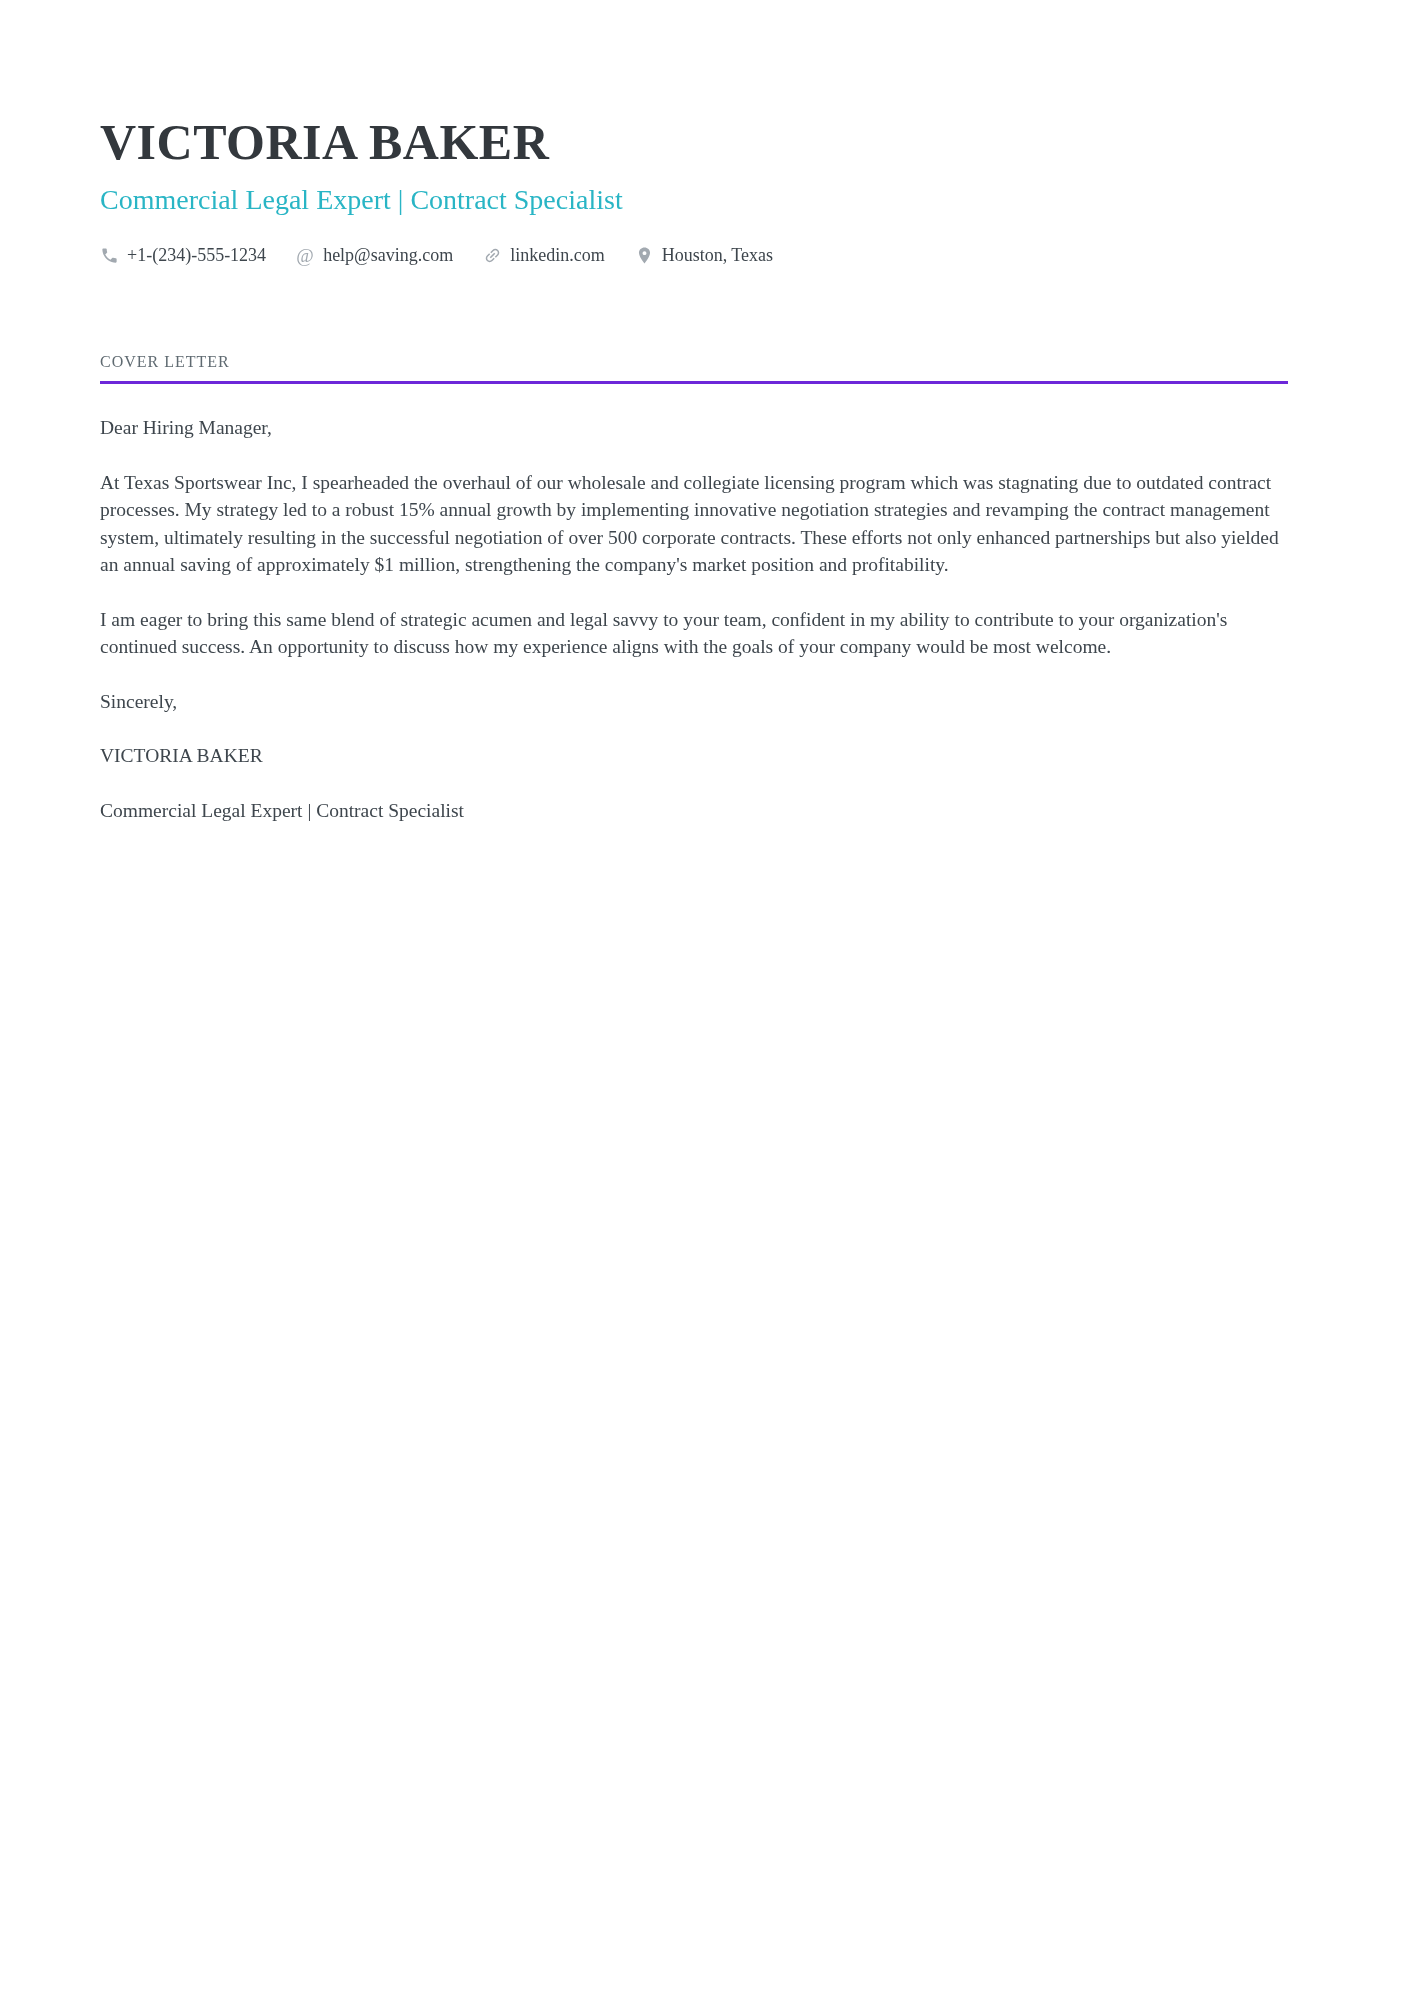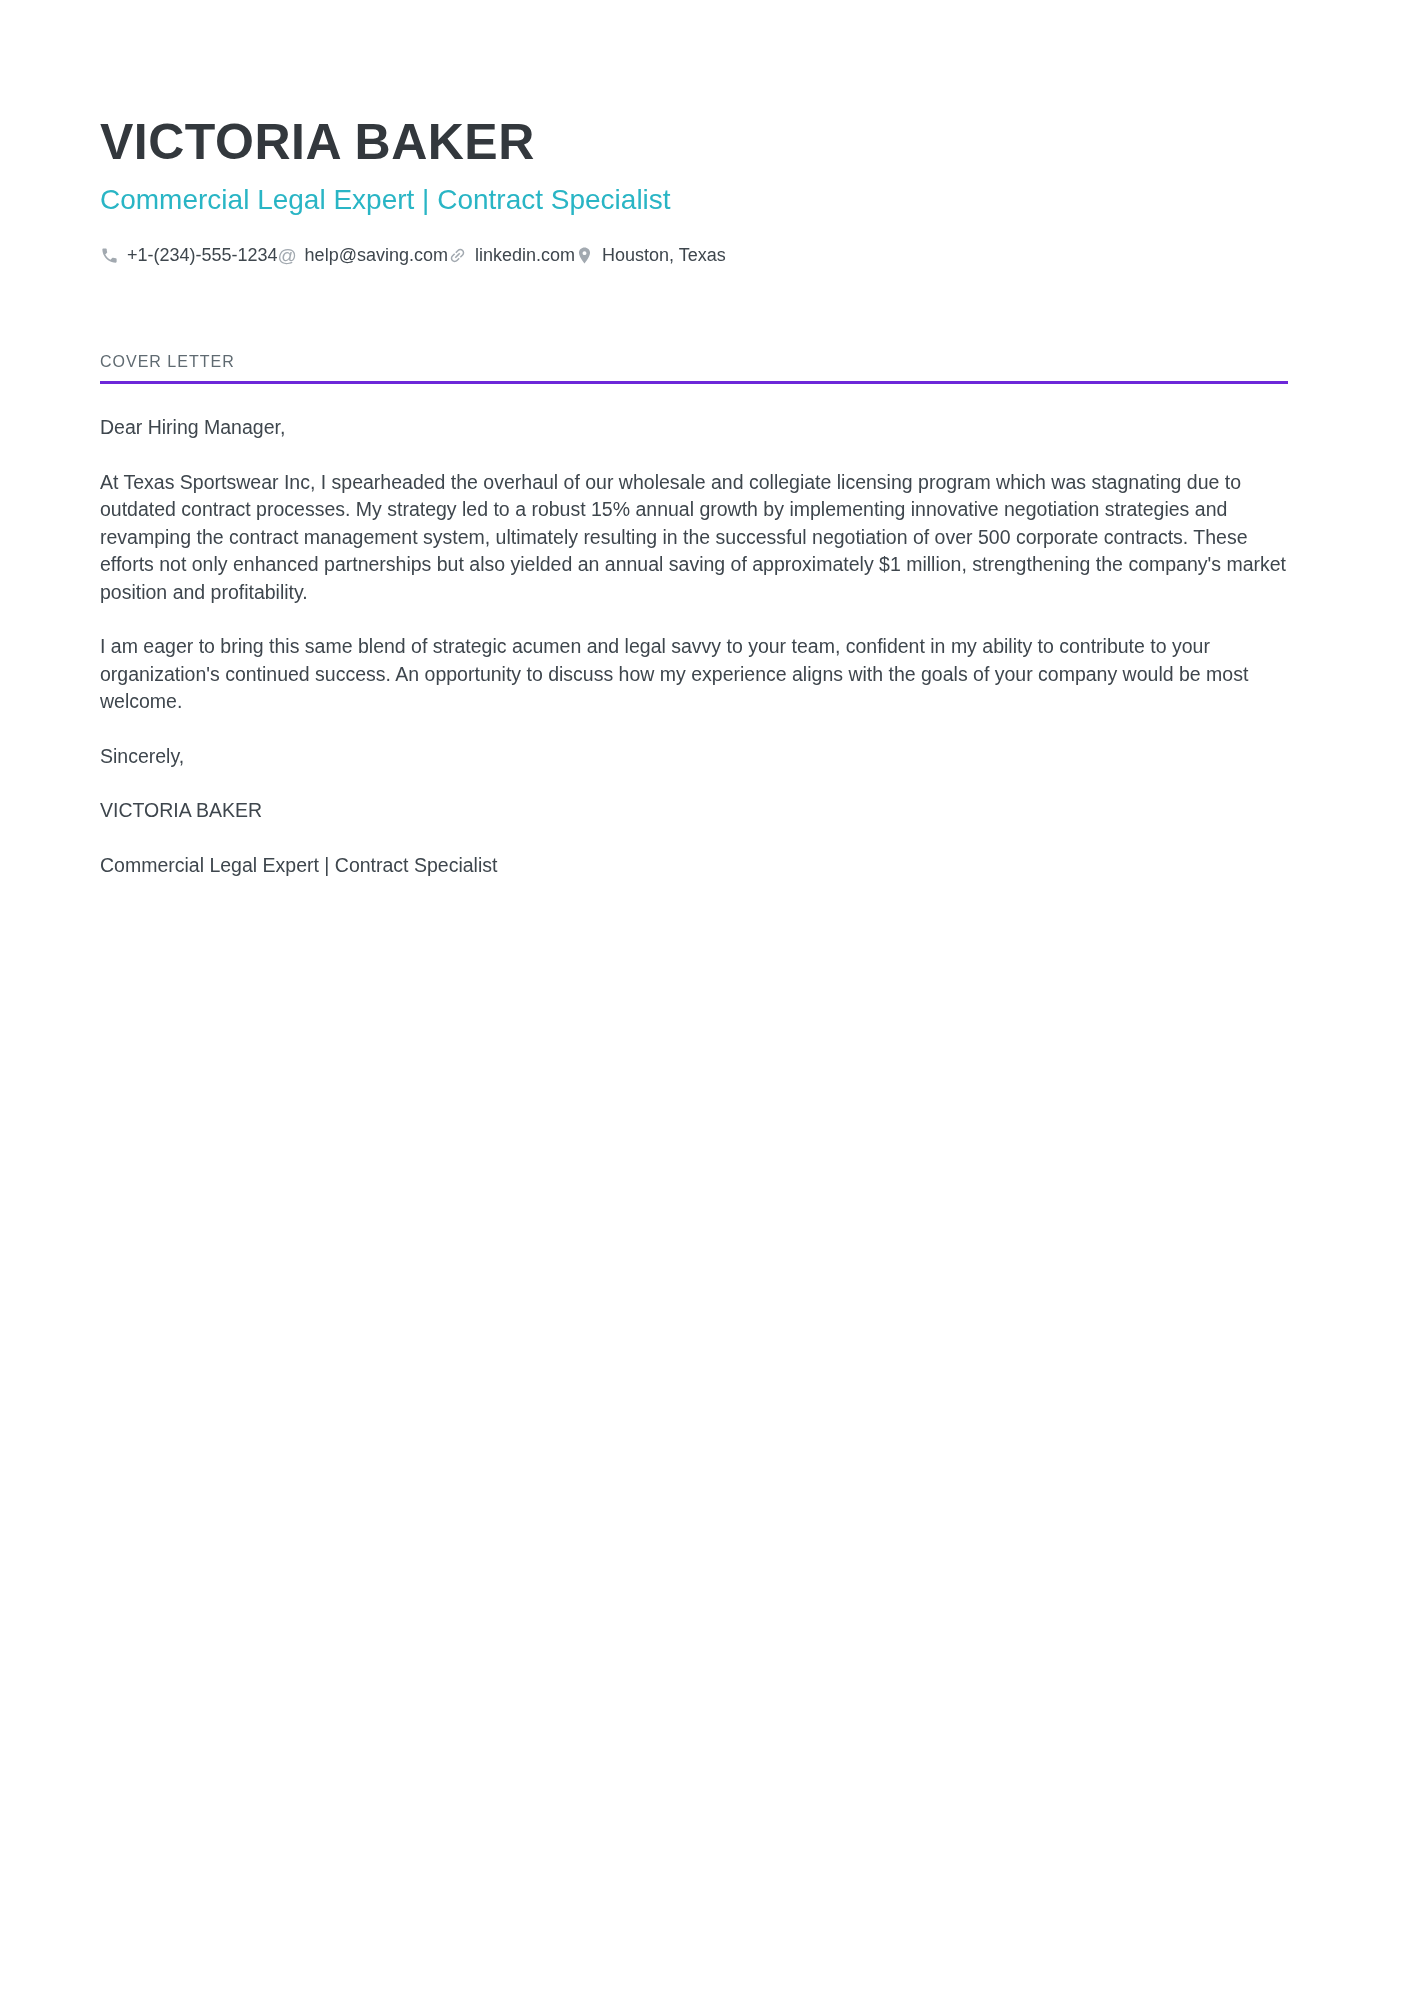--- a/index.html
+++ b/index.html
@@ -1,21 +1,21 @@
 <!DOCTYPE html>
 <html><head>
 <meta charset="utf-8">
 <style>
   html, body { margin: 0; padding: 0; background: #ffffff; }
   .page {
     position: relative;
     width: 1410px;
     height: 1552px;
     background: #ffffff;
-    font-family: Liberation Sans, sans-serif;
+    font-family: Liberation Serif, serif;
     overflow: hidden;
   }
   .content {
     position: absolute;
     left: 100px;
     top: 0;
     width: 1188px;
   }
   h1.name {
     margin: 112px 0 0 0;
@@ -29,20 +29,21 @@
     margin-top: 10px;
     font-size: 28px;
     line-height: 36px;
     font-weight: 400;
     color: #29b5c5;
   }
   .contact-row {
     margin-top: 27px;
     display: flex;
     align-items: center;
+    gap: 30px;
     font-size: 18px;
     color: #3e464d;
     text-align: center;
   }
   .contact-item {
     display: inline-flex;
     align-items: center;
     gap: 8px;
   }
   .contact-item .ico {

